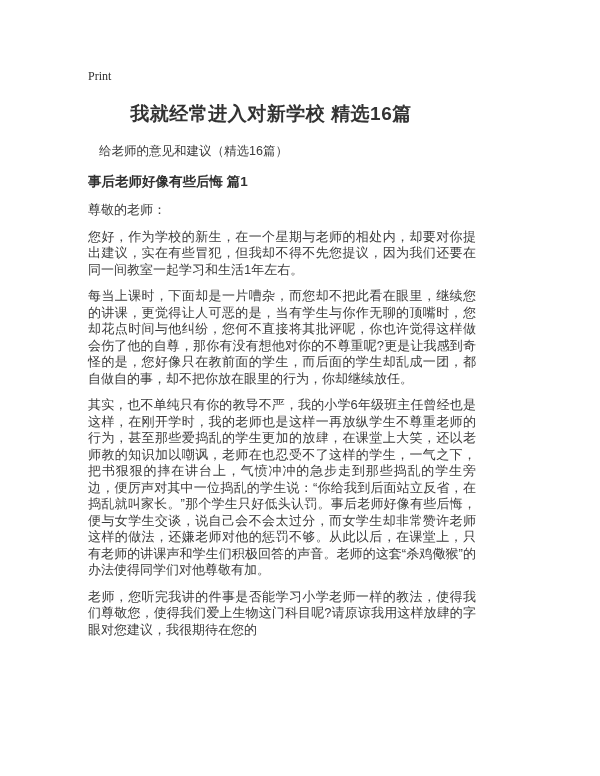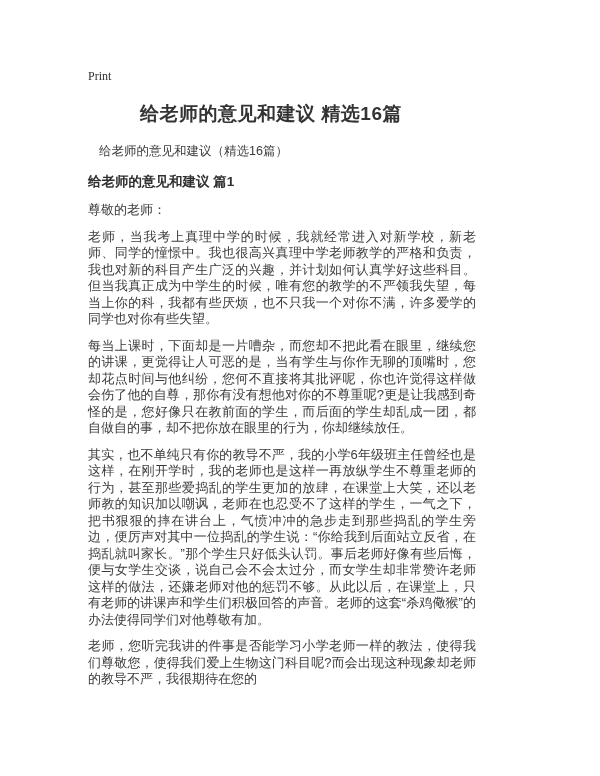--- a/index.html
+++ b/index.html
@@ -54,26 +54,26 @@
     margin: 0 0 10px 0;
     color: #3b3b3b;
   }
 </style>
 </head>
 <body>
 
 <div class="page">
   <div class="print-link">Print</div>
 
-  <h1 class="title">给老师的意见和建议 精选16篇</h1>
+  <h1 class="title">我就经常进入对新学校 精选16篇</h1>
 
   <div class="subtitle">给老师的意见和建议（精选16篇）</div>
 
-  <h2 class="section-heading">给老师的意见和建议 篇1</h2>
+  <h2 class="section-heading">事后老师好像有些后悔 篇1</h2>
 
   <div class="article-body">
       <p class="para">尊敬的老师：</p>
-      <p class="para">老师，当我考上真理中学的时候，我就经常进入对新学校，新老师、同学的憧憬中。我也很高兴真理中学老师教学的严格和负责，我也对新的科目产生广泛的兴趣，并计划如何认真学好这些科目。但当我真正成为中学生的时候，唯有您的教学的不严领我失望，每当上你的科，我都有些厌烦，也不只我一个对你不满，许多爱学的同学也对你有些失望。</p>
+      <p class="para">您好，作为学校的新生，在一个星期与老师的相处内，却要对你提出建议，实在有些冒犯，但我却不得不先您提议，因为我们还要在同一间教室一起学习和生活1年左右。</p>
       <p class="para">每当上课时，下面却是一片嘈杂，而您却不把此看在眼里，继续您的讲课，更觉得让人可恶的是，当有学生与你作无聊的顶嘴时，您却花点时间与他纠纷，您何不直接将其批评呢，你也许觉得这样做会伤了他的自尊，那你有没有想他对你的不尊重呢?更是让我感到奇怪的是，您好像只在教前面的学生，而后面的学生却乱成一团，都自做自的事，却不把你放在眼里的行为，你却继续放任。</p>
       <p class="para">其实，也不单纯只有你的教导不严，我的小学6年级班主任曾经也是这样，在刚开学时，我的老师也是这样一再放纵学生不尊重老师的行为，甚至那些爱捣乱的学生更加的放肆，在课堂上大笑，还以老师教的知识加以嘲讽，老师在也忍受不了这样的学生，一气之下，把书狠狠的摔在讲台上，气愤冲冲的急步走到那些捣乱的学生旁边，便厉声对其中一位捣乱的学生说：“你给我到后面站立反省，在捣乱就叫家长。”那个学生只好低头认罚。事后老师好像有些后悔，便与女学生交谈，说自己会不会太过分，而女学生却非常赞许老师这样的做法，还嫌老师对他的惩罚不够。从此以后，在课堂上，只有老师的讲课声和学生们积极回答的声音。老师的这套“杀鸡儆猴”的办法使得同学们对他尊敬有加。</p>
-      <p class="para">老师，您听完我讲的件事是否能学习小学老师一样的教法，使得我们尊敬您，使得我们爱上生物这门科目呢?而会出现这种现象却老师的教导不严，我很期待在您的</p>
+      <p class="para">老师，您听完我讲的件事是否能学习小学老师一样的教法，使得我们尊敬您，使得我们爱上生物这门科目呢?请原谅我用这样放肆的字眼对您建议，我很期待在您的</p>
     </div>
 </div>
 
 </body></html>

